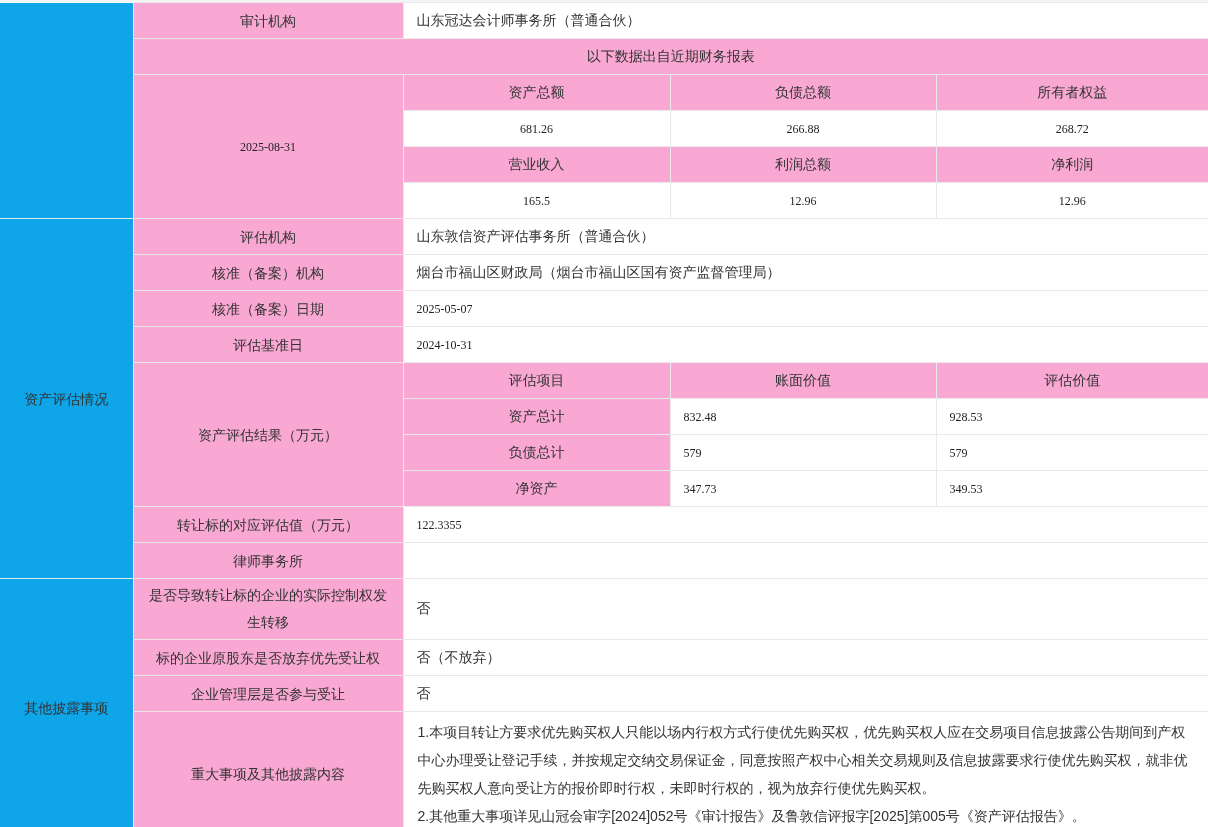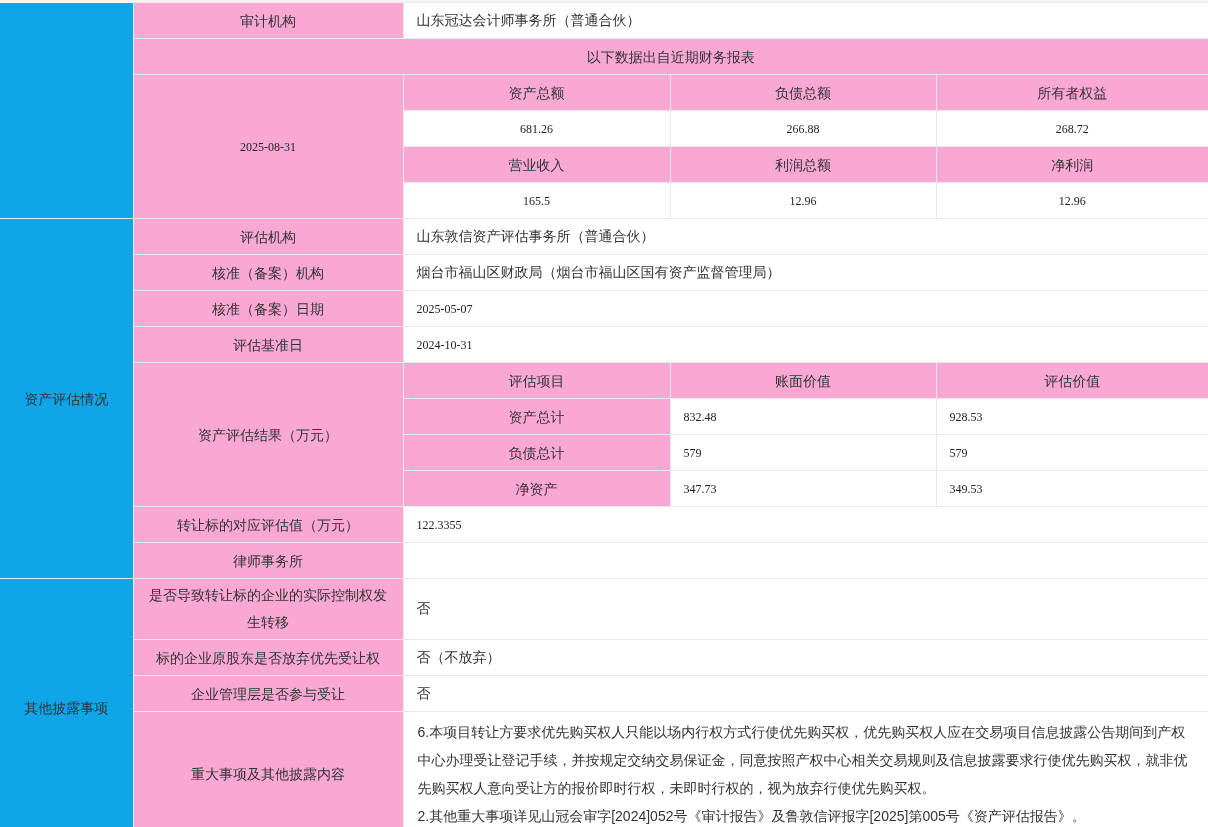--- a/index.html
+++ b/index.html
@@ -20,21 +20,21 @@
     overflow:hidden;
   }
   
   td.gcol { border-left:none; }
   tr td:last-child { border-right:none; }
   td.no-top { border-top:none; }
   
   .g { background:#f9a8d4; }
   .lab { text-align:center; }
   .val { text-align:left; padding-left:13px;font-family:Liberation Serif, serif; }
-  .c { text-align:center; }
+  .c { text-align:center;font-family:Liberation Serif, serif; }
   .num { font-family:"Liberation Serif","DejaVu Serif",serif; font-size:12px; color:#222222; }
   .gcol { text-align:center; background:#0ea5e9;margin-left:6px; }
   tr.r { height:36px; }
   tr.r-tall { height:60px; }
   tr.r-xl { height:112px; }
   .wrap2 { line-height:27px; padding:3px 12px; }
   .bigtext { line-height:28px; padding:6px 14px; }
   .bigtext div { margin:0; }
 </style>
 </head>
@@ -138,18 +138,18 @@
     <td class="g lab">标的企业原股东是否放弃优先受让权</td>
     <td class="val" colspan="3">否（不放弃）</td>
   </tr>
   <tr class="r">
     <td class="g lab">企业管理层是否参与受让</td>
     <td class="val" colspan="3">否</td>
   </tr>
   <tr class="r-xl">
     <td class="g lab">重大事项及其他披露内容</td>
     <td class="bigtext" colspan="3">
-      <div>6.本项目转让方要求优先购买权人只能以场内行权方式行使优先购买权，优先购买权人应在交易项目信息披露公告期间到产权中心办理受让登记手续，并按规定交纳交易保证金，同意按照产权中心相关交易规则及信息披露要求行使优先购买权，就非优先购买权人意向受让方的报价即时行权，未即时行权的，视为放弃行使优先购买权。</div>
+      <div>1.本项目转让方要求优先购买权人只能以场内行权方式行使优先购买权，优先购买权人应在交易项目信息披露公告期间到产权中心办理受让登记手续，并按规定交纳交易保证金，同意按照产权中心相关交易规则及信息披露要求行使优先购买权，就非优先购买权人意向受让方的报价即时行权，未即时行权的，视为放弃行使优先购买权。</div>
       <div>2.其他重大事项详见山冠会审字[2024]052号《审计报告》及鲁敦信评报字[2025]第005号《资产评估报告》。</div>
     </td>
   </tr>
 </tbody>
   </table>
 
 </body></html>

